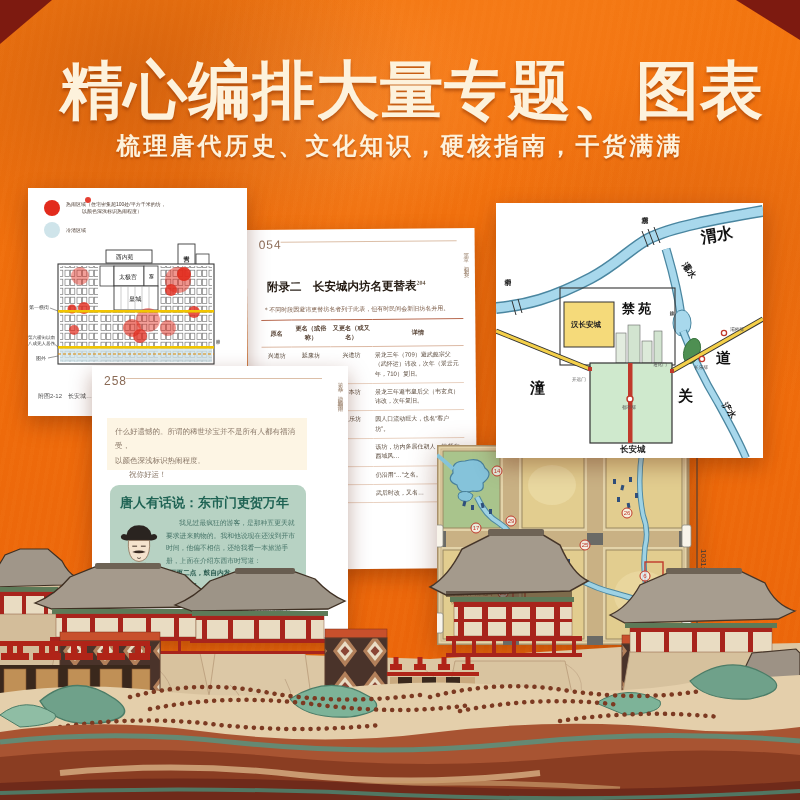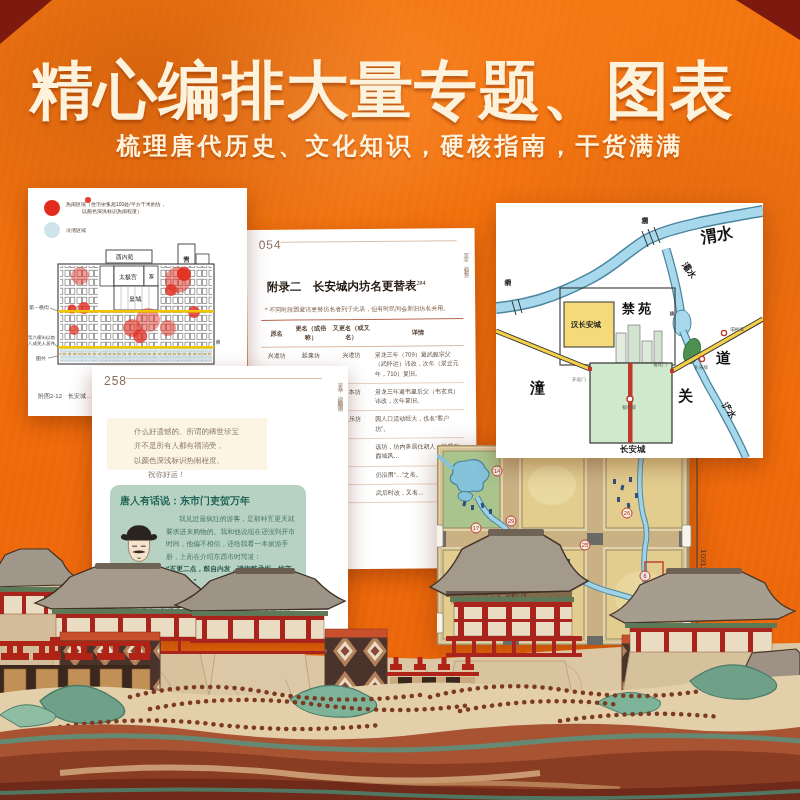--- a/index.html
+++ b/index.html
@@ -10,21 +10,21 @@
       radial-gradient(ellipse 420px 300px at 18% 10%, rgba(170,75,15,.38), transparent 65%),
       radial-gradient(ellipse 300px 220px at 42% 14%, rgba(255,170,90,.30), transparent 60%),
       radial-gradient(ellipse 340px 260px at 88% 30%, rgba(200,90,20,.30), transparent 65%),
       radial-gradient(ellipse 500px 300px at 60% 4%, rgba(255,140,50,.25), transparent 60%),
       repeating-linear-gradient(100deg, rgba(255,145,50,.07) 0 4px, rgba(0,0,0,0) 4px 9px),
       linear-gradient(180deg,#f2750f 0%, #ee6a0b 55%, #e9630a 100%);
   }
   .corner { position:absolute; background:#7d1a10; z-index:9; }
   .corner.tl { left:0; top:0; width:52px; height:44px; clip-path:polygon(0 0,100% 0,0 100%); }
   .corner.tr { right:0; top:0; width:64px; height:40px; clip-path:polygon(0 0,100% 0,100% 100%); }
-  .title { position:absolute; left:0; top:48px; width:764px; text-align:center;
+  .title { position:absolute; left:0; top:48px; width:764px; text-align:right;
     font-family:"Liberation Serif", serif; font-weight:bold; font-size:63px; letter-spacing:1px;
     color:#fdf2dc; text-shadow:0 3px 3px rgba(130,45,0,.45); z-index:1; }
   .subtitle { position:absolute; left:0; top:130px; width:800px; text-align:center;
     font-family:"Liberation Serif", serif; font-weight:bold; font-size:24px; letter-spacing:3px;
     color:#fdf2dc; text-shadow:0 2px 2px rgba(130,45,0,.4); z-index:1; }
   .card { position:absolute; background:#ffffff; box-shadow:0 8px 20px rgba(90,25,0,.35); }
   .card-density { left:28px; top:188px; width:219px; height:228px; z-index:3; }
   .card-table { left:248px; top:229px; width:228px; height:340px; z-index:2; transform:rotate(-0.5deg); }
   .card-region { left:496px; top:203px; width:267px; height:255px; z-index:4; }
   .card-guide { left:92px; top:366px; width:256px; height:274px; z-index:5; }
@@ -39,26 +39,26 @@
   .tbl-title { position:absolute; left:20px; top:50px; font-family:"Liberation Serif",serif;
     font-weight:bold; font-size:11.5px; color:#241a12; }
   .tbl-title sup { font-size:6px; color:#6a5a4a; }
   .tbl-note { position:absolute; left:16px; top:76px; width:198px; font-size:6px; color:#7a5a46; }
   .wtable { position:absolute; left:14px; top:90px; width:202px; border-collapse:collapse;
     font-size:6px; color:#5a4a3c; border-top:1.5px solid #b86a50; }
   .wtable th { font-size:6.2px; font-weight:bold; color:#5a4638; padding:4px 2px; border-bottom:1px solid #dcb9a4; }
   .wtable td { padding:4px 2px; border-bottom:0.5px solid #e9d2c2; vertical-align:top; line-height:1.55; }
   .wtable td:nth-child(1), .wtable td:nth-child(2), .wtable td:nth-child(3) { text-align:center; }
   
-  .creambox { position:absolute; left:15px; top:52px; width:160px; height:52px; background:#fdf5e4;
-    padding:7px 27px; font-size:7.5px; color:#8a7868; line-height:1.9; }
+  .creambox { position:absolute; left:15px; top:52px; width:200px; height:52px; background:#fdf5e4;
+    padding:7px 8px; font-size:7.5px; color:#8a7868; line-height:1.9; }
   .wish { margin-top:0; text-indent:14px; }
   .greenbox { position:absolute; left:18px; top:119px; width:196px; height:113px; background:#b7d2c3;
     border-radius:9px; padding:9px 10px 6px 10px; }
-  .greenbox h4 { font-size:10px; color:#1f6354; margin-bottom:5px; }
+  .greenbox h4 { font-size:13px; color:#1f6354; margin-bottom:5px; }
   .greenbox .figure { position:absolute; left:7px; top:36px; }
   .greenbox p { font-size:6.8px; color:#48766a; line-height:1.85; text-indent:13px; margin:0; }
   .greenbox p.cont { text-indent:0; }
   .greenbox b { color:#2a5c50; }
   .special { position:absolute; left:22px; top:245px; font-size:8px; font-weight:bold; color:#5a4a3a; }
   .special-frag { position:absolute; left:150px; top:250px; width:100px; font-size:6.5px; color:#6a5a4a; }
 </style>
 </head>
 <body>
 

